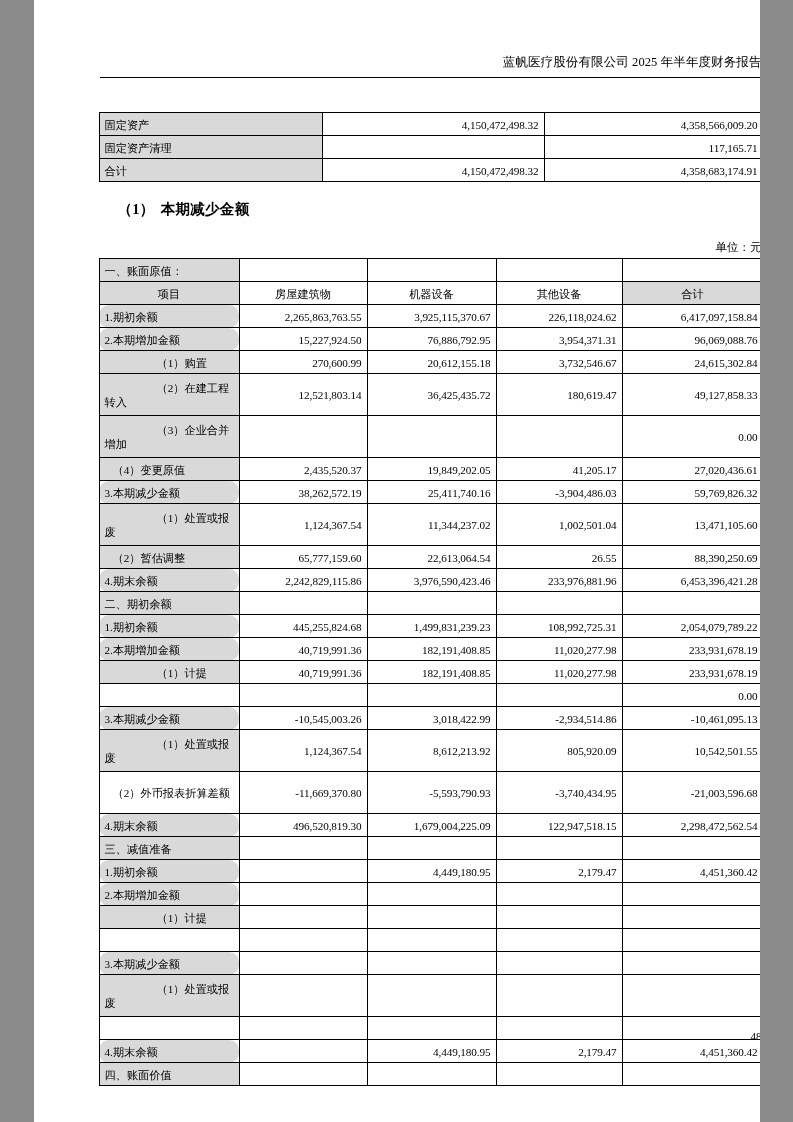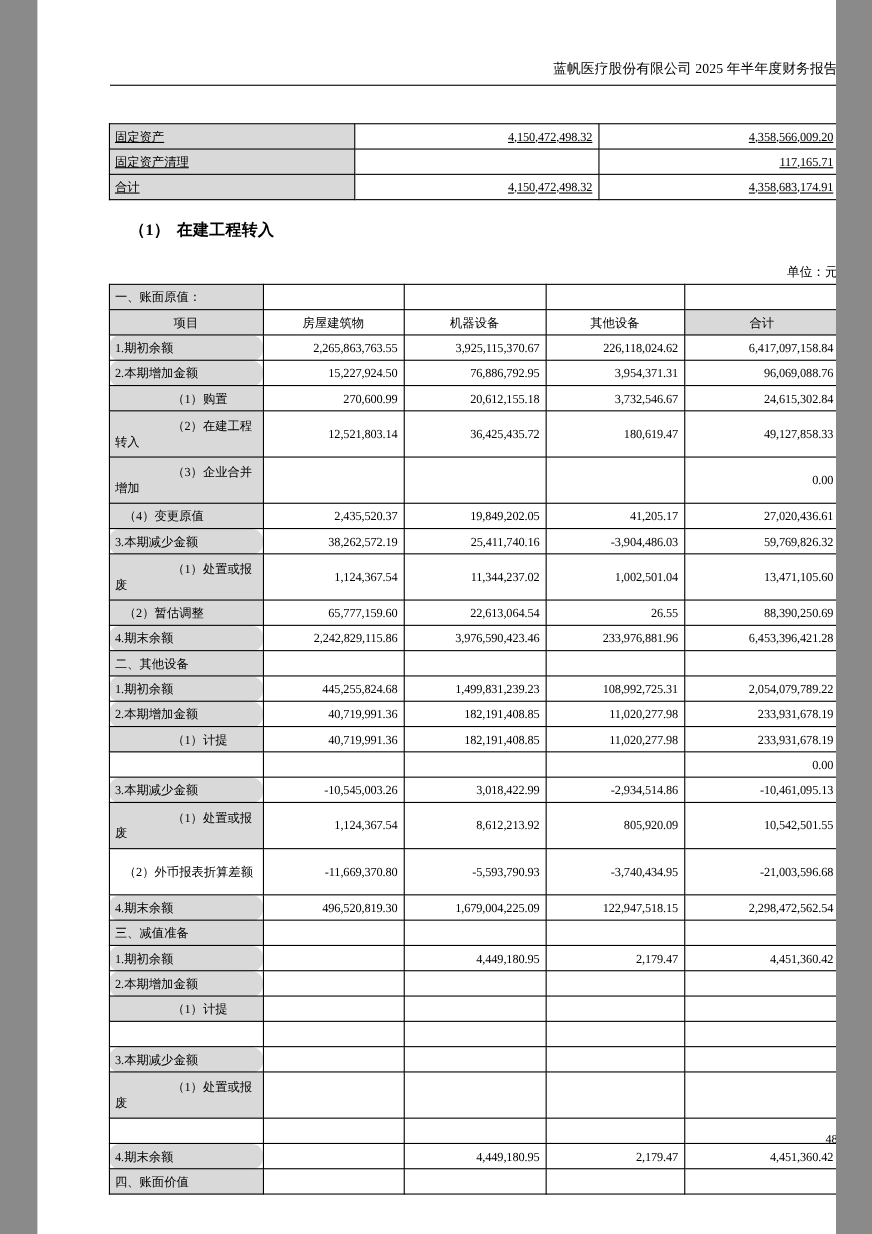--- a/index.html
+++ b/index.html
@@ -62,21 +62,20 @@
     letter-spacing: -0.1px;
   }
   .lbl { text-align: left; }
   .ctr { text-align: center; }
 
   
   .table-top {
     position: absolute;
     left: 65px;
     top: 112px;
-    text-decoration: underline;
   }
   .table-top td { height: 17px; }
 
   
   .section-heading {
     position: absolute;
     left: 84px;
     top: 200px;
     font-size: 14.5px;
     font-weight: bold;
@@ -162,21 +161,21 @@
         </tr>
         <tr>
           <td class="shade lbl">合计</td>
           <td class="num">4,150,472,498.32</td>
           <td class="num">4,358,683,174.91</td>
         </tr>
       </tbody>
   </table>
 
   <div class="section-heading">
-    <span class="num-paren">（1）</span><span>在建工程转入</span>
+    <span class="num-paren">（1）</span><span>本期减少金额</span>
   </div>
 
   <div class="unit-line">单位：元</div>
 
   <table class="fin table-main">
     <colgroup>
       <col class="c0">
         <col class="c1">
         <col class="c2">
         <col class="c3">
@@ -261,21 +260,21 @@
           <td class="num">88,390,250.69</td>
         </tr>
         <tr>
           <td class="ind-1 shade">4.期末余额</td>
           <td class="num">2,242,829,115.86</td>
           <td class="num">3,976,590,423.46</td>
           <td class="num">233,976,881.96</td>
           <td class="num">6,453,396,421.28</td>
         </tr>
         <tr>
-          <td class="ind-0 shade">二、其他设备</td>
+          <td class="ind-0 shade">二、期初余额</td>
           <td class="num"></td>
           <td class="num"></td>
           <td class="num"></td>
           <td class="num"></td>
         </tr>
         <tr>
           <td class="ind-1 shade">1.期初余额</td>
           <td class="num">445,255,824.68</td>
           <td class="num">1,499,831,239.23</td>
           <td class="num">108,992,725.31</td>

